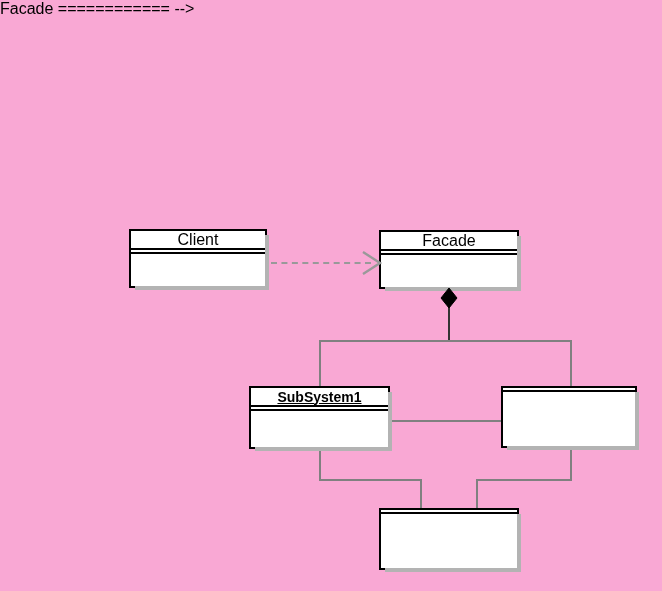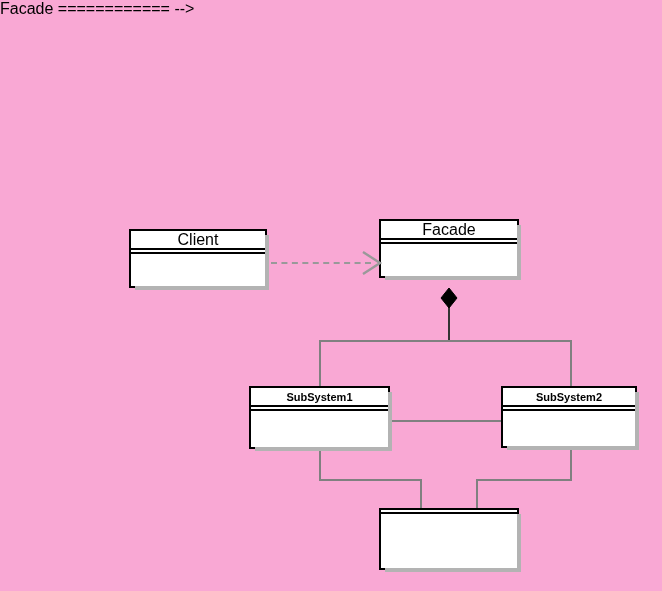--- a/index.html
+++ b/index.html
@@ -47,21 +47,22 @@
   }
   .uml-class .title-text {
     font-size: 16px;
     line-height: 12px;
     color: #000000;
     white-space: nowrap;
     letter-spacing: 0px;
   }
   .uml-class.bold-title .title-text {
     font-weight: bold;
-    font-size: 11px;
+    font-size: 14px;
+    text-decoration: underline;
   }
   .uml-class .gap {
     height: 2px;
     background: #ffffff;
   }
   .uml-class .body-compartment {
     position: relative;
     box-sizing: border-box;
     border-top: 2px solid #000000;
     background: #ffffff;
@@ -148,21 +149,21 @@
     <div class="shadow"></div>
     <div class="inner">
       <div class="title-bar">
         <span class="title-text">Client</span>
       </div>
       <div class="gap"></div>
       <div class="body-compartment"></div>
     </div>
   </div>
 
-  <div class="uml-class" style="left:379px; top:219px; width:140px; height:59px;">
+  <div class="uml-class" style="left:379px; top:230px; width:140px; height:59px;">
     <div class="shadow"></div>
     <div class="inner">
       <div class="title-bar">
         <span class="title-text">Facade</span>
       </div>
       <div class="gap"></div>
       <div class="body-compartment"></div>
     </div>
   </div>
 
@@ -173,23 +174,20 @@
         <span class="title-text">SubSystem1</span>
       </div>
       <div class="gap"></div>
       <div class="body-compartment"></div>
     </div>
   </div>
 
   <div class="uml-class bold-title" style="left:501px; top:386px; width:136px; height:62px;">
     <div class="shadow"></div>
     <div class="inner">
-      <div class="title-bar">
-        <span class="title-text">SubSystem2</span>
-      </div>
       <div class="gap"></div>
       <div class="body-compartment"></div>
     </div>
   </div>
 
   <div class="uml-class bold-title" style="left:379px; top:508px; width:140px; height:62px;">
     <div class="shadow"></div>
     <div class="inner">
       <div class="gap"></div>
       <div class="body-compartment"></div>

